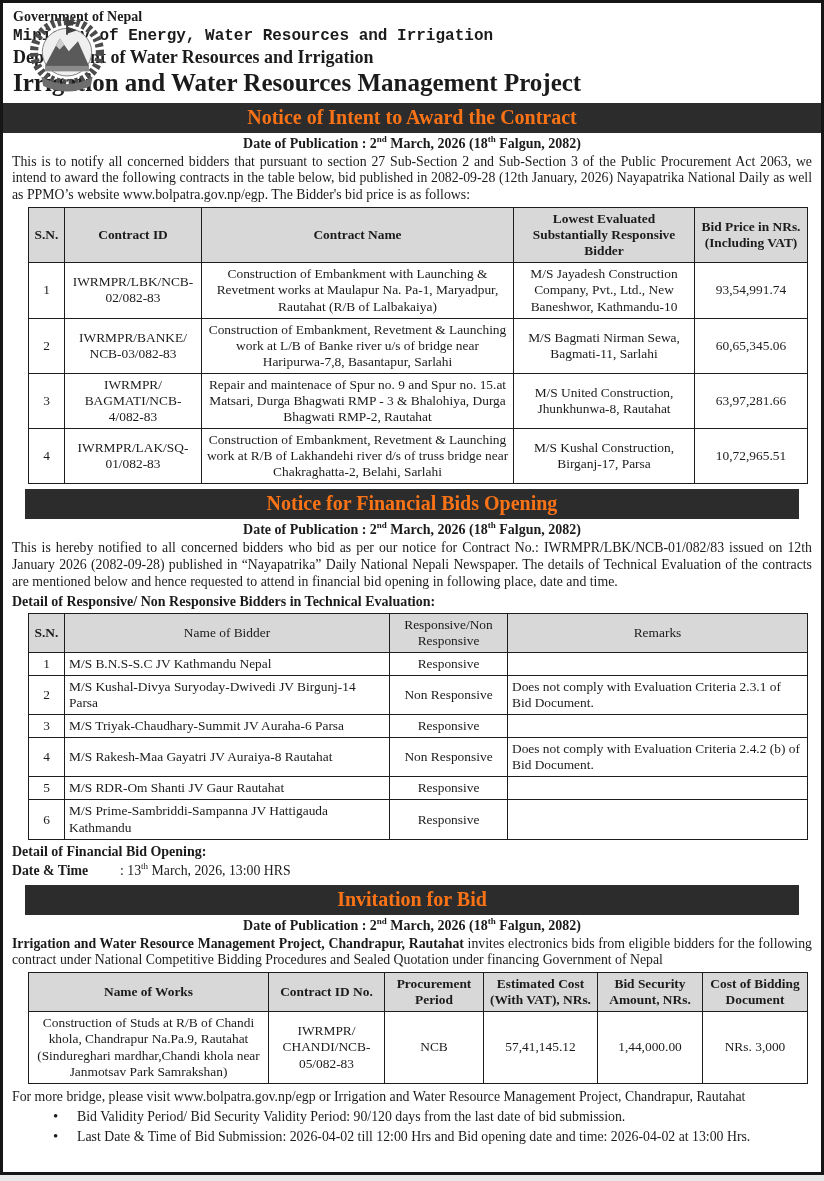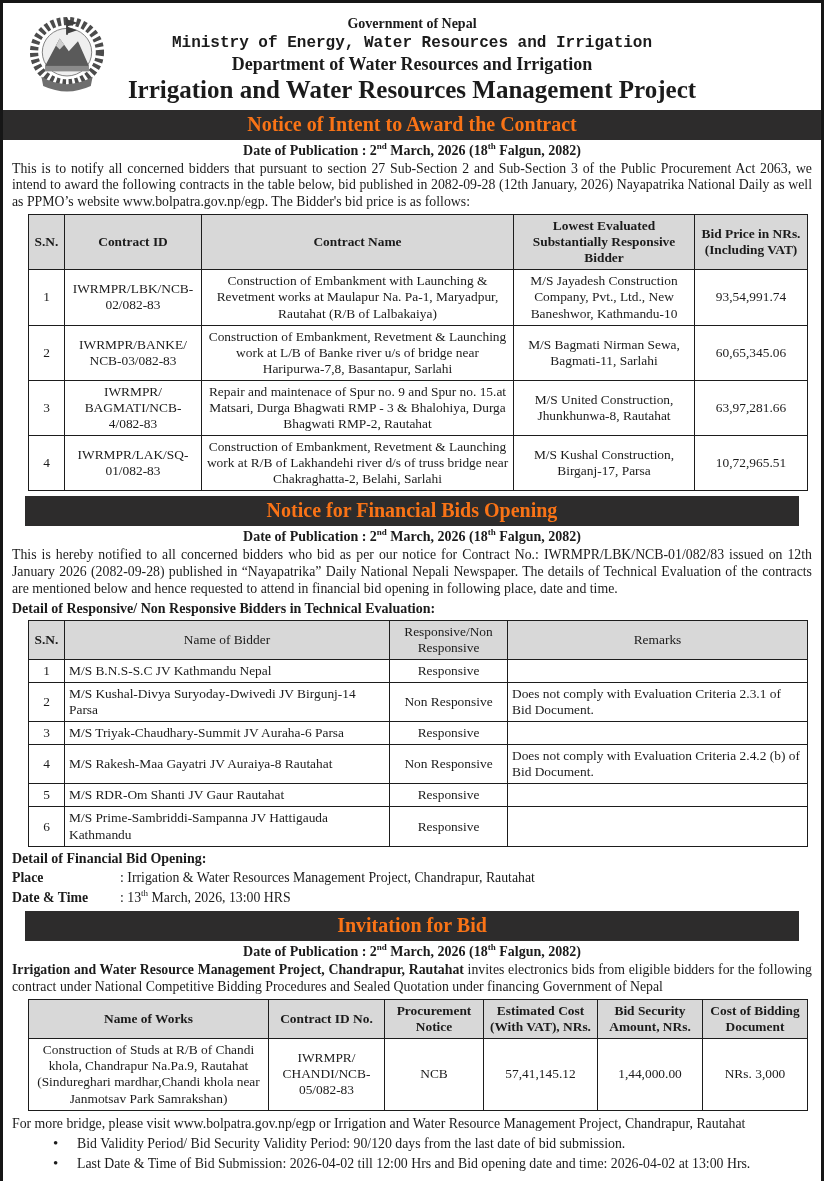--- a/index.html
+++ b/index.html
@@ -3,21 +3,21 @@
 <meta charset="utf-8">
 <style>
   html,body{margin:0;padding:0;background:#e8e8e8;}
   .page{
     width:824px;min-height:1175px;margin:0 auto;background:#fff;
     border:3px solid #161616;box-sizing:border-box;
     font-family:"Liberation Serif","DejaVu Serif",serif;
     color:#1b1b1b;position:relative;padding-bottom:6px;
   }
   
-  .hdr{position:relative;padding:12px 10px 2px 10px;text-align:center;}
+  .hdr{position:relative;padding:5px 10px 2px 10px;}
   .hdr-logo{position:absolute;left:18px;top:8px;}
   .h-line1{font-weight:bold;font-size:14px;line-height:1.25;}
   .h-line2{font-weight:bold;font-size:16px;line-height:1.25;font-family:Liberation Mono, monospace;}
   .h-line3{font-weight:bold;font-size:18px;line-height:1.3;}
   .h-line4{font-weight:bold;font-size:25px;line-height:1.15;}
   .h-line5{font-size:13px;line-height:1.4;}
   
   .banner{
     background:#2d2c2c;color:#f97316;font-weight:bold;font-size:20px;
     text-align:center;padding:3px 0 4px 0;margin:3px 0;
@@ -192,23 +192,20 @@
         <td class="left">M/S Prime-Sambriddi-Sampanna JV Hattigauda Kathmandu</td>
         <td>Responsive</td>
         <td class="left"></td>
       </tr>
     </tbody>
   </table>
 
   <div class="bold-line" style="margin-left:9px">Detail of Financial Bid Opening:</div>
 
   <div class="kv" style="margin-left:9px">
-    <span class="k">Place</span><span>: Irrigation &amp; Water Resources Management Project, Chandrapur, Rautahat</span>
-  </div>
-  <div class="kv" style="margin-left:9px">
     <span class="k">Date &amp; Time</span><span><span>: 13</span><sup>th</sup><span> March, 2026, 13:00 HRS</span></span>
   </div>
 
   <div class="banner inset">Invitation for Bid</div>
 
   <div class="pubdate">
     <span>Date of Publication : 2</span><sup>nd</sup><span> March,  2026 (18</span><sup>th</sup><span> Falgun, 2082)</span>
   </div>
 
   <p class="para"><b>Irrigation and Water Resource Management Project, Chandrapur, Rautahat</b><span> invites electronics bids from eligible bidders for the following contract under National Competitive Bidding Procedures and Sealed Quotation under financing Government of Nepal</span></p>
@@ -219,21 +216,21 @@
         <col style="width:116px">
         <col style="width:99px">
         <col style="width:114px">
         <col style="width:105px">
         <col style="width:105px">
     </colgroup>
     <thead>
       <tr>
         <th>Name of Works</th>
         <th>Contract ID No.</th>
-        <th>Procurement Notice</th>
+        <th>Procurement Period</th>
         <th>Estimated Cost (With VAT), NRs.</th>
         <th>Bid Security Amount, NRs.</th>
         <th>Cost of Bidding Document</th>
       </tr>
     </thead>
     <tbody>
       <tr>
         <td>Construction of Studs at R/B of Chandi khola, Chandrapur Na.Pa.9, Rautahat (Sindureghari mardhar,Chandi khola near Janmotsav Park Samrakshan)</td>
         <td>IWRMPR/ CHANDI/NCB-05/082-83</td>
         <td>NCB</td>

